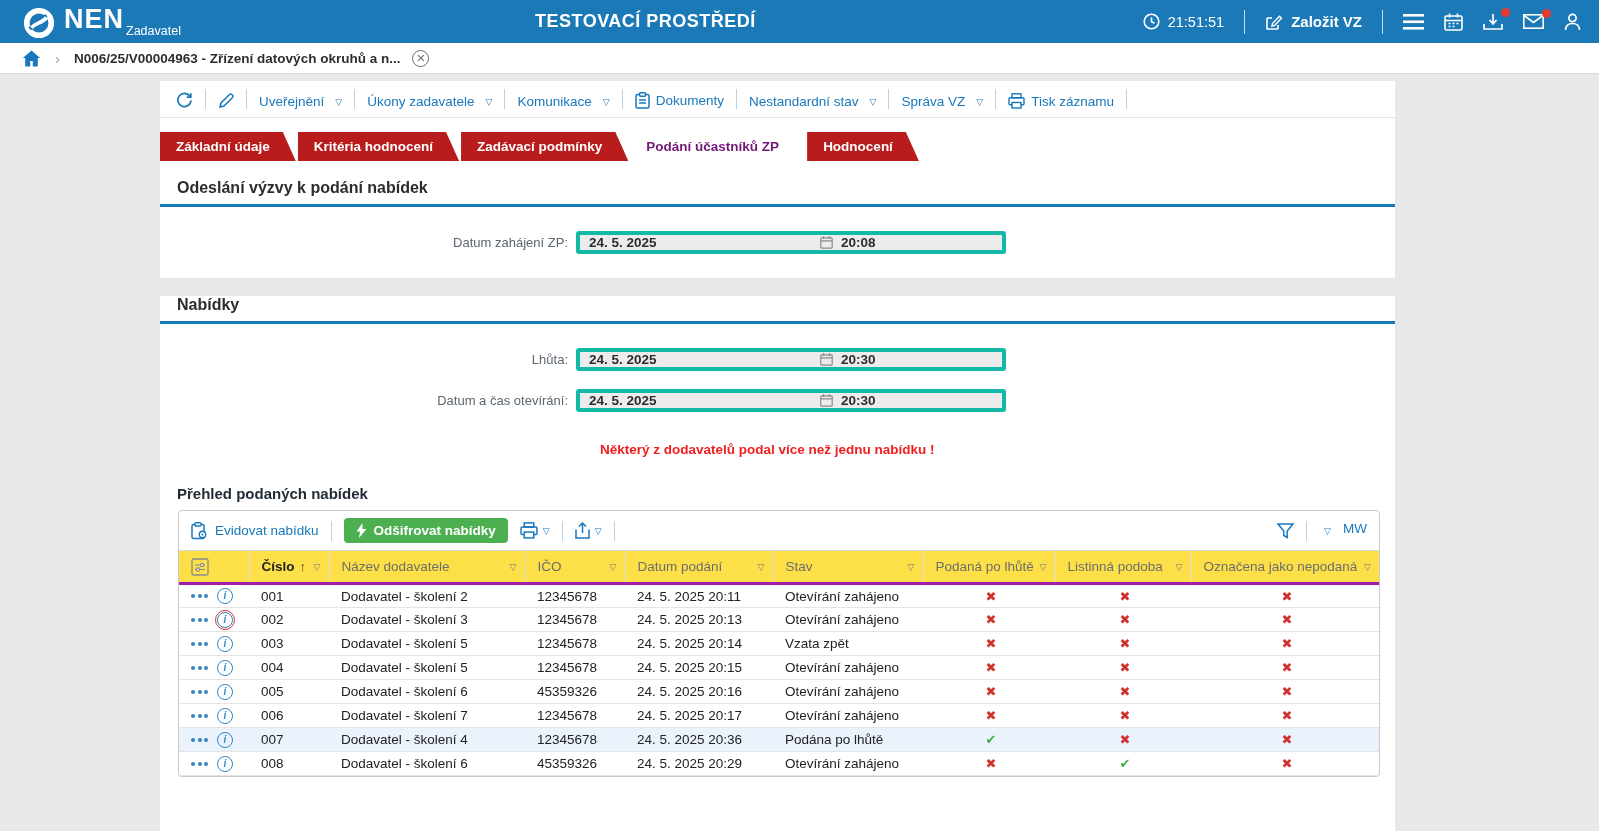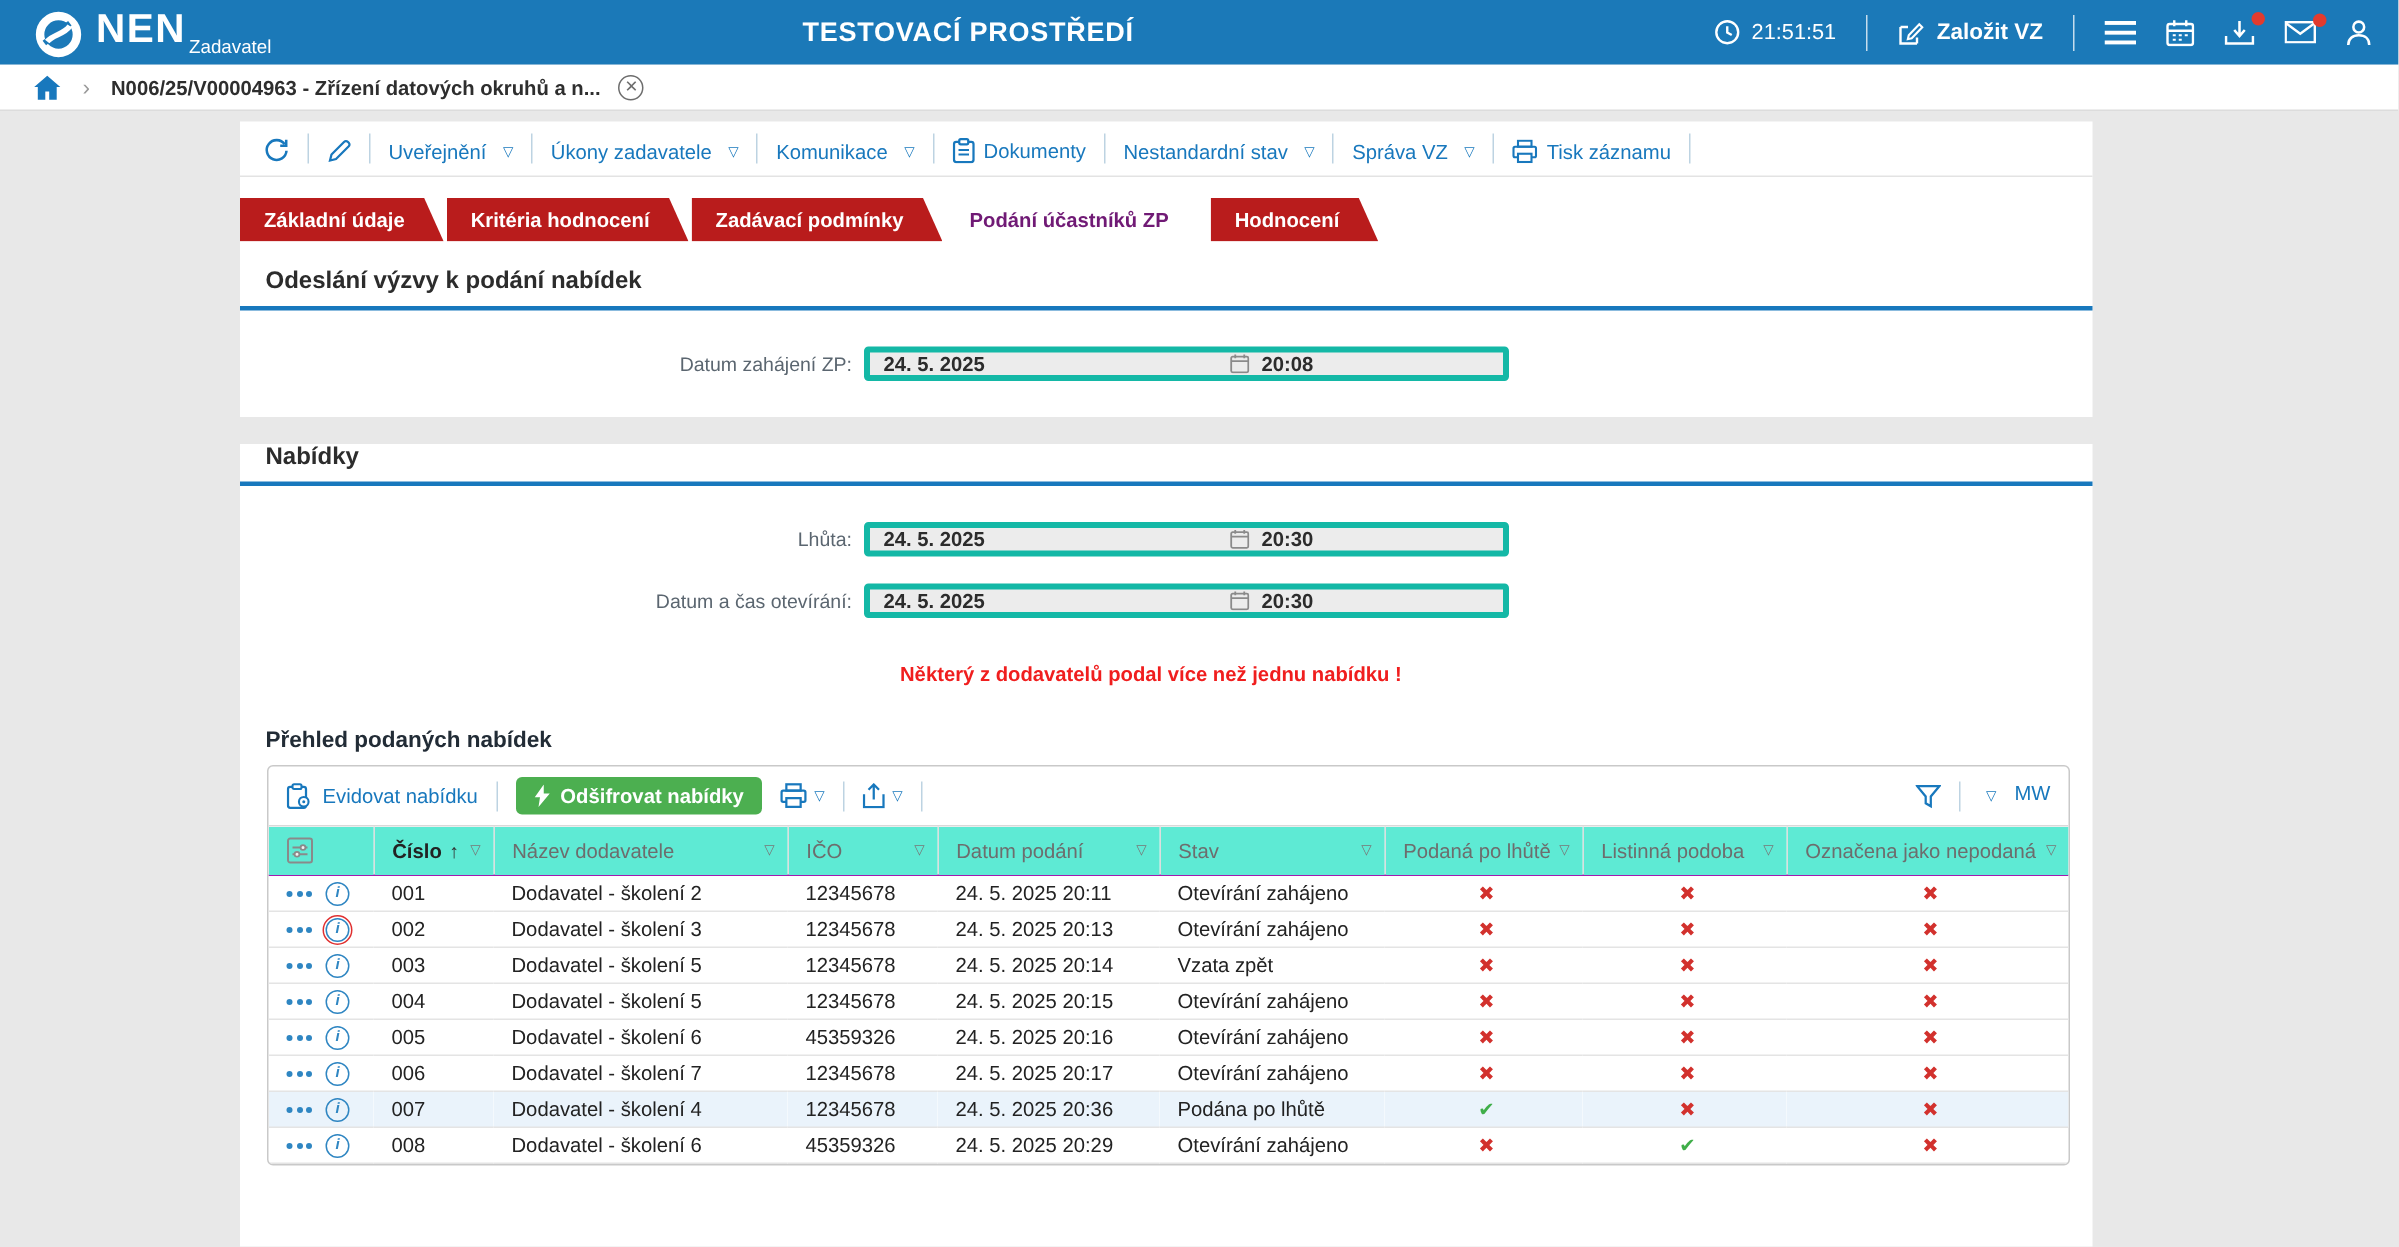--- a/index.html
+++ b/index.html
@@ -62,21 +62,21 @@
   
   .grid-box { margin-left:18px; width:1202px; border:1px solid #c9c9c9; border-radius:4px; overflow:hidden; background:#fff; }
   .grid-toolbar { display:flex; align-items:center; padding:7px 12px; gap:12px; }
   .gt-link { display:flex; align-items:center; gap:7px; color:#1878bd; font-size:13.5px; cursor:pointer; }
   .gt-sep { width:1px; height:20px; background:#bdd3e2; }
   .btn-green { display:flex; align-items:center; gap:7px; background:#4caf50; color:#fff; font-size:13.5px; font-weight:bold; border:none; border-radius:4px; padding:5px 12px; cursor:pointer; }
   .gt-icon { display:flex; align-items:center; color:#1878bd; cursor:pointer; }
   .gt-right { margin-left:auto; display:flex; gap:12px; color:#1878bd; font-size:13.5px; }
 
   table.grid { width:100%; border-collapse:collapse; table-layout:fixed; }
-  .grid thead th { background:#5eead4; border-top:1px solid #d9d9d9; border-bottom:1px solid #a21caf; height:33px; font-size:13.5px; font-weight:normal; color:#6d6d6d; text-align:left; padding:0 8px 0 12px; position:relative; }
+  .grid thead th { background:#fde047; border-top:1px solid #d9d9d9; border-bottom:3px solid #a21caf; height:33px; font-size:13.5px; font-weight:normal; color:#6d6d6d; text-align:left; padding:0 8px 0 12px; position:relative; }
   .grid thead th + th { border-left:1px solid #ddd; }
   .grid thead th .hcaret { position:absolute; right:8px; top:50%; transform:translateY(-50%); font-size:9px; color:#777; }
   .th-cislo { font-weight:bold !important; color:#222 !important; }
   .sort-up::after { content:"↑"; font-size:13px; color:#333; margin-left:5px; font-weight:bold; }
   .grid tbody td { height:24px; border-bottom:1px solid #e4e4e4; font-size:13.5px; color:#222; padding:0 8px 0 12px; white-space:nowrap; overflow:hidden; }
   .grid tbody tr.hl { background:#eaf3fb; }
   .cell-actions { display:flex; align-items:center; gap:9px; }
   .dots-icon { display:flex; gap:2.5px; cursor:pointer; }
   .dots-icon i { width:4px; height:4px; border-radius:50%; background:#2f86c2; }
   .info-icon { width:16px; height:16px; border:1.6px solid #2f86c2; border-radius:50%; color:#2f86c2; font-size:10px; font-weight:bold; font-style:italic; text-align:center; line-height:13px; cursor:pointer; flex:0 0 auto; }

